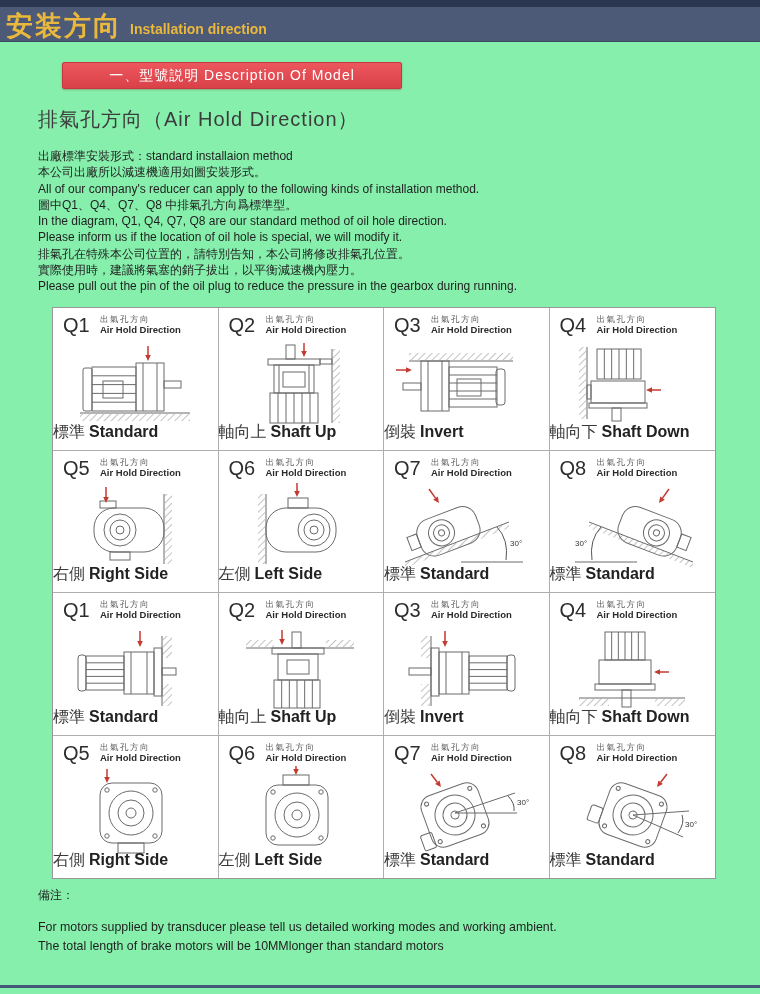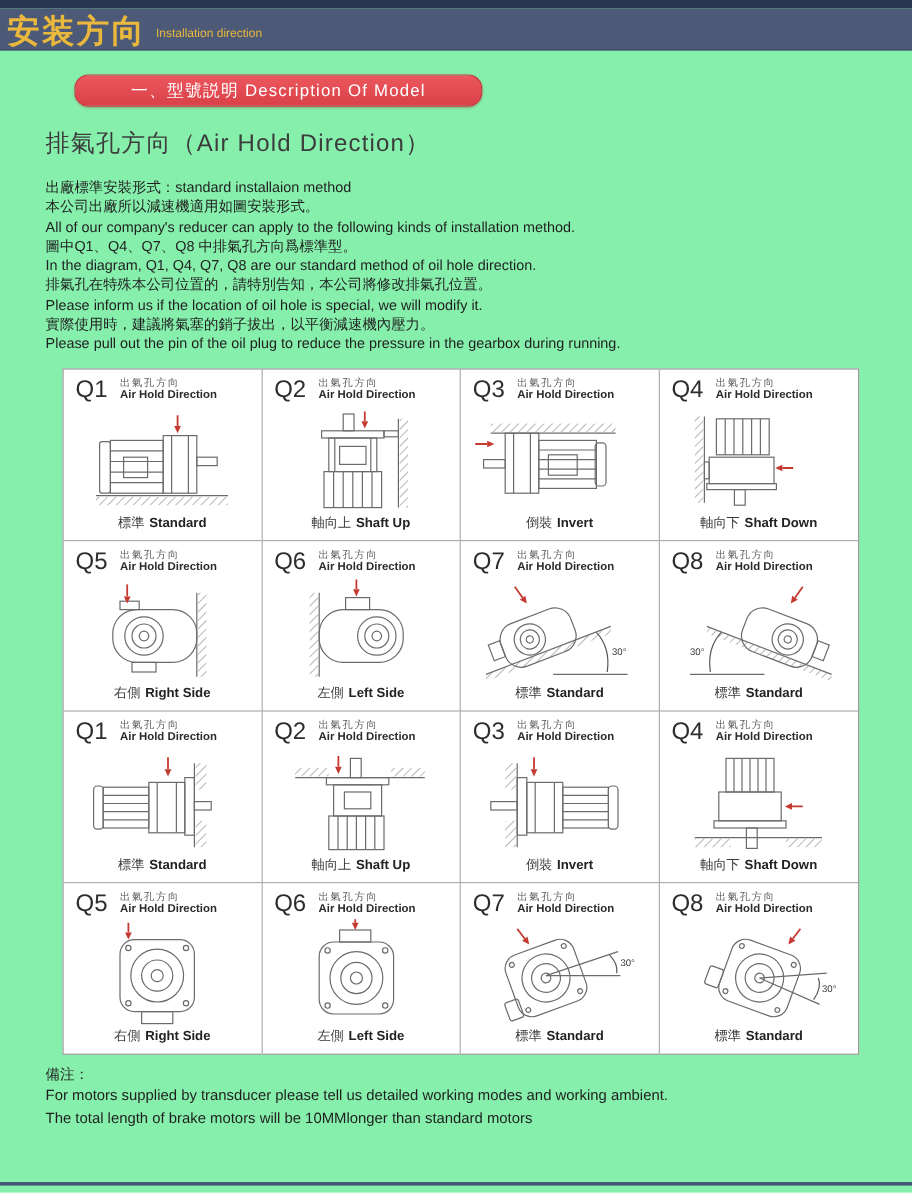--- a/index.html
+++ b/index.html
@@ -4,24 +4,24 @@
 <style>
   html,body{margin:0;padding:0;background:#ffffff;}
   .page{position:relative;width:760px;height:994px;background:#86efac;overflow:hidden;
         font-family:"Liberation Sans","DejaVu Sans",sans-serif;color:#222;}
 
   
   .topstrip{position:absolute;left:0;top:0;width:760px;height:7px;background:var(--c-strip,#2b3650);}
   .banner{position:absolute;left:0;top:7px;width:760px;height:35px;background:var(--c-banner,#4c5a77);
           border-bottom:1px solid #3b4763;display:flex;align-items:flex-end;padding:0 0 2px 6px;box-sizing:border-box;}
   .t-zh{font-size:27px;font-weight:bold;color:var(--c-yellow,#eab83c);letter-spacing:2px;line-height:26px;}
-  .t-en{font-size:10px;font-weight:normal;color:var(--c-yellow,#eab83c);margin-left:8px;line-height:20px;}
+  .t-en{font-size:14px;font-weight:bold;color:var(--c-yellow,#eab83c);margin-left:8px;line-height:20px;}
 
   
-  .pill{position:absolute;left:62px;top:62px;width:340px;height:27px;border-radius:12px;
+  .pill{position:absolute;left:62px;top:62px;width:340px;height:27px;border-radius:2px;
         background:linear-gradient(#ec575d,#d94148);border:1px solid #c53841;box-sizing:border-box;
         display:flex;align-items:center;justify-content:center;box-shadow:0 1px 2px rgba(150,40,40,.35);}
   .pill span{color:#fff;font-size:14px;letter-spacing:1px;}
 
   .heading{position:absolute;left:38px;top:106px;font-size:20px;color:#3c3c3c;letter-spacing:1px;}
 
   .intro{position:absolute;left:38px;top:148px;width:660px;font-size:12px;line-height:16.3px;color:#1f1f1f;}
   .iline{white-space:nowrap;}
 
   
@@ -29,28 +29,28 @@
         border:1px solid #979797;box-sizing:border-box;display:grid;
         grid-template-columns:repeat(4,1fr);grid-template-rows:repeat(4,1fr);}
   .cell{position:relative;border-right:1px solid #aeaeae;border-bottom:1px solid #aeaeae;box-sizing:border-box;}
   .cell:nth-child(4n){border-right:none;}
   .cell:nth-child(n+13){border-bottom:none;}
   .qlabel{position:absolute;left:10px;top:6px;font-size:20px;color:#2d2d2d;}
   .ht{position:absolute;left:47px;top:6px;}
   .ht .zh{display:block;font-size:8.5px;color:#5a5a5a;letter-spacing:1.5px;line-height:10px;}
   .ht .en{display:block;font-size:9.5px;color:#2b2b2b;font-weight:bold;line-height:12px;}
   .diag{position:absolute;left:50%;top:29px;transform:translateX(-50%);}
-  .cap{position:absolute;bottom:7px;left:0;width:100%;text-align:center;font-size:11px;color:#3a3a3a;}
+  .cap{position:absolute;bottom:7px;left:0;width:100%;font-size:16px;color:#3a3a3a;}
   .cap .capen{font-weight:bold;color:#222;margin-left:4px;}
 
   
   .notes{position:absolute;left:38px;top:886px;width:680px;color:#1f1f1f;}
   .notes-title{font-size:12px;line-height:18px;}
   .notes-zh .nline{font-size:12px;line-height:17.5px;white-space:nowrap;}
-  .notes-en{margin-top:0;}
+  .notes-en{margin-top:14px;}
   .notes-en .nline{font-size:12.4px;line-height:19px;white-space:nowrap;}
 
   .rule{position:absolute;left:0;top:985px;width:760px;height:3px;background:var(--c-rule,#46587a);}
 </style>
 </head>
 <body>
 
 <div class="page">
   <div class="topstrip"></div>
   <div class="banner">
@@ -63,22 +63,22 @@
   </div>
 
   <div class="heading">排氣孔方向（Air Hold Direction）</div>
 
   <div class="intro">
       <div class="iline">出廠標準安裝形式：standard installaion method</div>
       <div class="iline">本公司出廠所以減速機適用如圖安裝形式。</div>
       <div class="iline">All of our company's reducer can apply to the following kinds of installation method.</div>
       <div class="iline">圖中Q1、Q4、Q7、Q8 中排氣孔方向爲標準型。</div>
       <div class="iline">In the diagram, Q1, Q4, Q7, Q8 are our standard method of oil hole direction.</div>
+      <div class="iline">Please inform us if the location of oil hole is special, we will modify it.</div>
       <div class="iline">排氣孔在特殊本公司位置的，請特別告知，本公司將修改排氣孔位置。</div>
-      <div class="iline">Please inform us if the location of oil hole is special, we will modify it.</div>
       <div class="iline">實際使用時，建議將氣塞的銷子拔出，以平衡減速機內壓力。</div>
       <div class="iline">Please pull out the pin of the oil plug to reduce the pressure in the gearbox during running.</div>
     </div>
 
   <div class="grid">
       <div class="cell">
         <span class="qlabel">Q1</span>
         <span class="ht">
           <span class="zh">出氣孔方向</span>
           <span class="en">Air Hold Direction</span>

